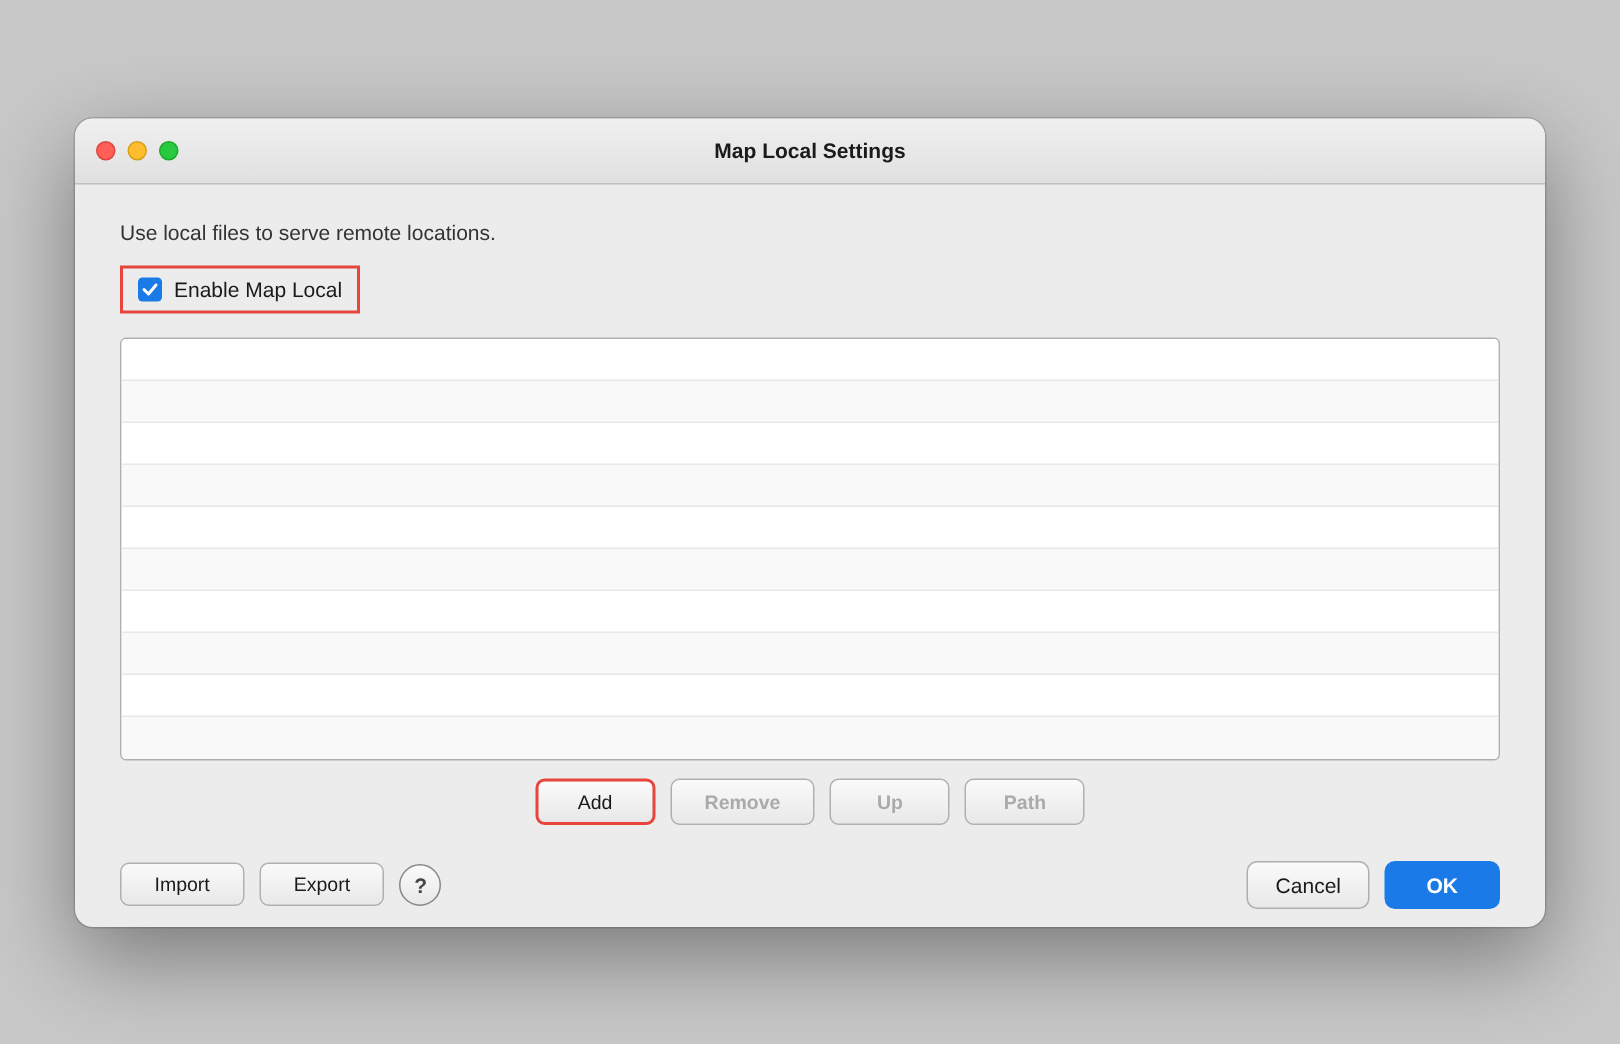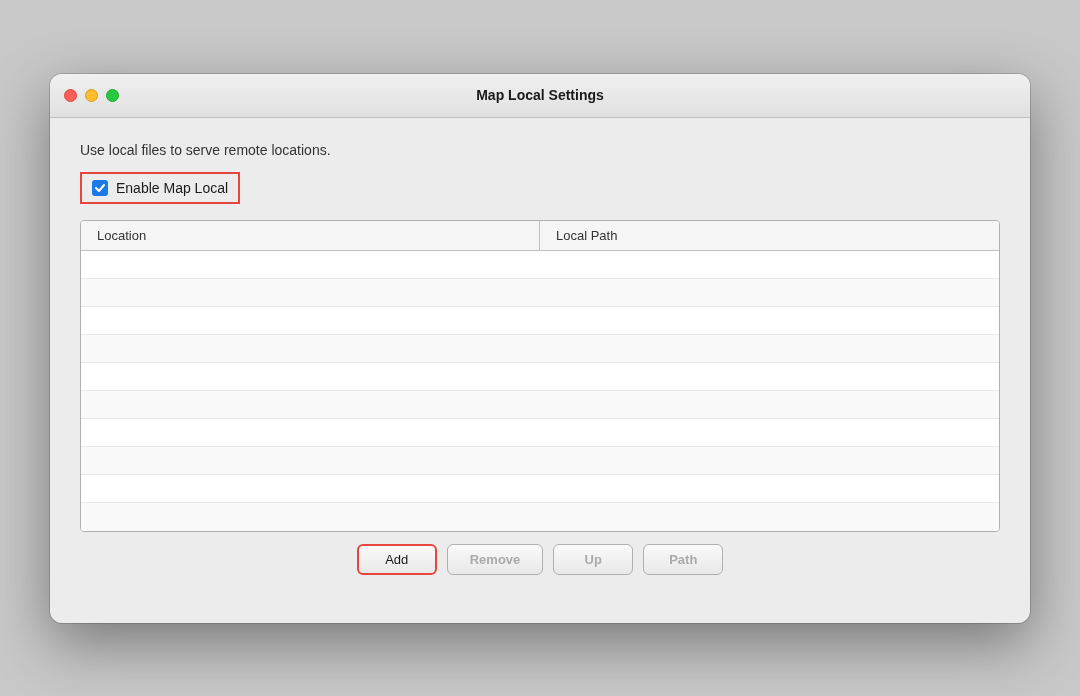--- a/index.html
+++ b/index.html
@@ -66,21 +66,21 @@
       border: 1px solid #1aab29;
     }
 
     .title-text {
       font-size: 14px;
       font-weight: 600;
       color: #1a1a1a;
     }
 
     .content {
-      padding: 24px 30px 24px 30px;
+      padding: 24px 30px 12px 30px;
     }
 
     .description {
       font-size: 14px;
       color: #333;
       margin-bottom: 14px;
     }
 
     .enable-row {
       display: flex;
@@ -272,24 +272,20 @@
     <div class="enable-row">
       <div class="checkbox-custom">
         <svg viewBox="0 0 12 12" fill="none">
           <polyline points="2,6 5,9 10,3" stroke="white" stroke-width="2" stroke-linecap="round" stroke-linejoin="round"></polyline>
         </svg>
       </div>
       <label class="enable-label">Enable Map Local</label>
     </div>
 
     <div class="table-container">
-      <div class="table-header">
-        <div class="table-header-cell">Location</div>
-        <div class="table-header-cell">Local Path</div>
-      </div>
       <div class="table-body">
 
         <div class="table-row">
           <div class="table-cell"></div>
           <div class="table-cell"></div>
         </div>
         <div class="table-row">
           <div class="table-cell"></div>
           <div class="table-cell"></div>
         </div>
@@ -328,14 +324,23 @@
       </div>
     </div>
 
     <div class="action-buttons">
       <button class="btn add-btn">Add</button>
       <button class="btn disabled">Remove</button>
       <button class="btn disabled">Up</button>
       <button class="btn disabled">Path</button>
     </div>
 
+    <div class="footer-buttons">
+      <button class="btn">Import</button>
+      <button class="btn">Export</button>
+      <div class="btn-help">?</div>
+      <div class="footer-right">
+        <button class="btn-cancel">Cancel</button>
+        <button class="btn-ok">OK</button>
+      </div>
+    </div>
   </div>
 </div>
 
 </body></html>

